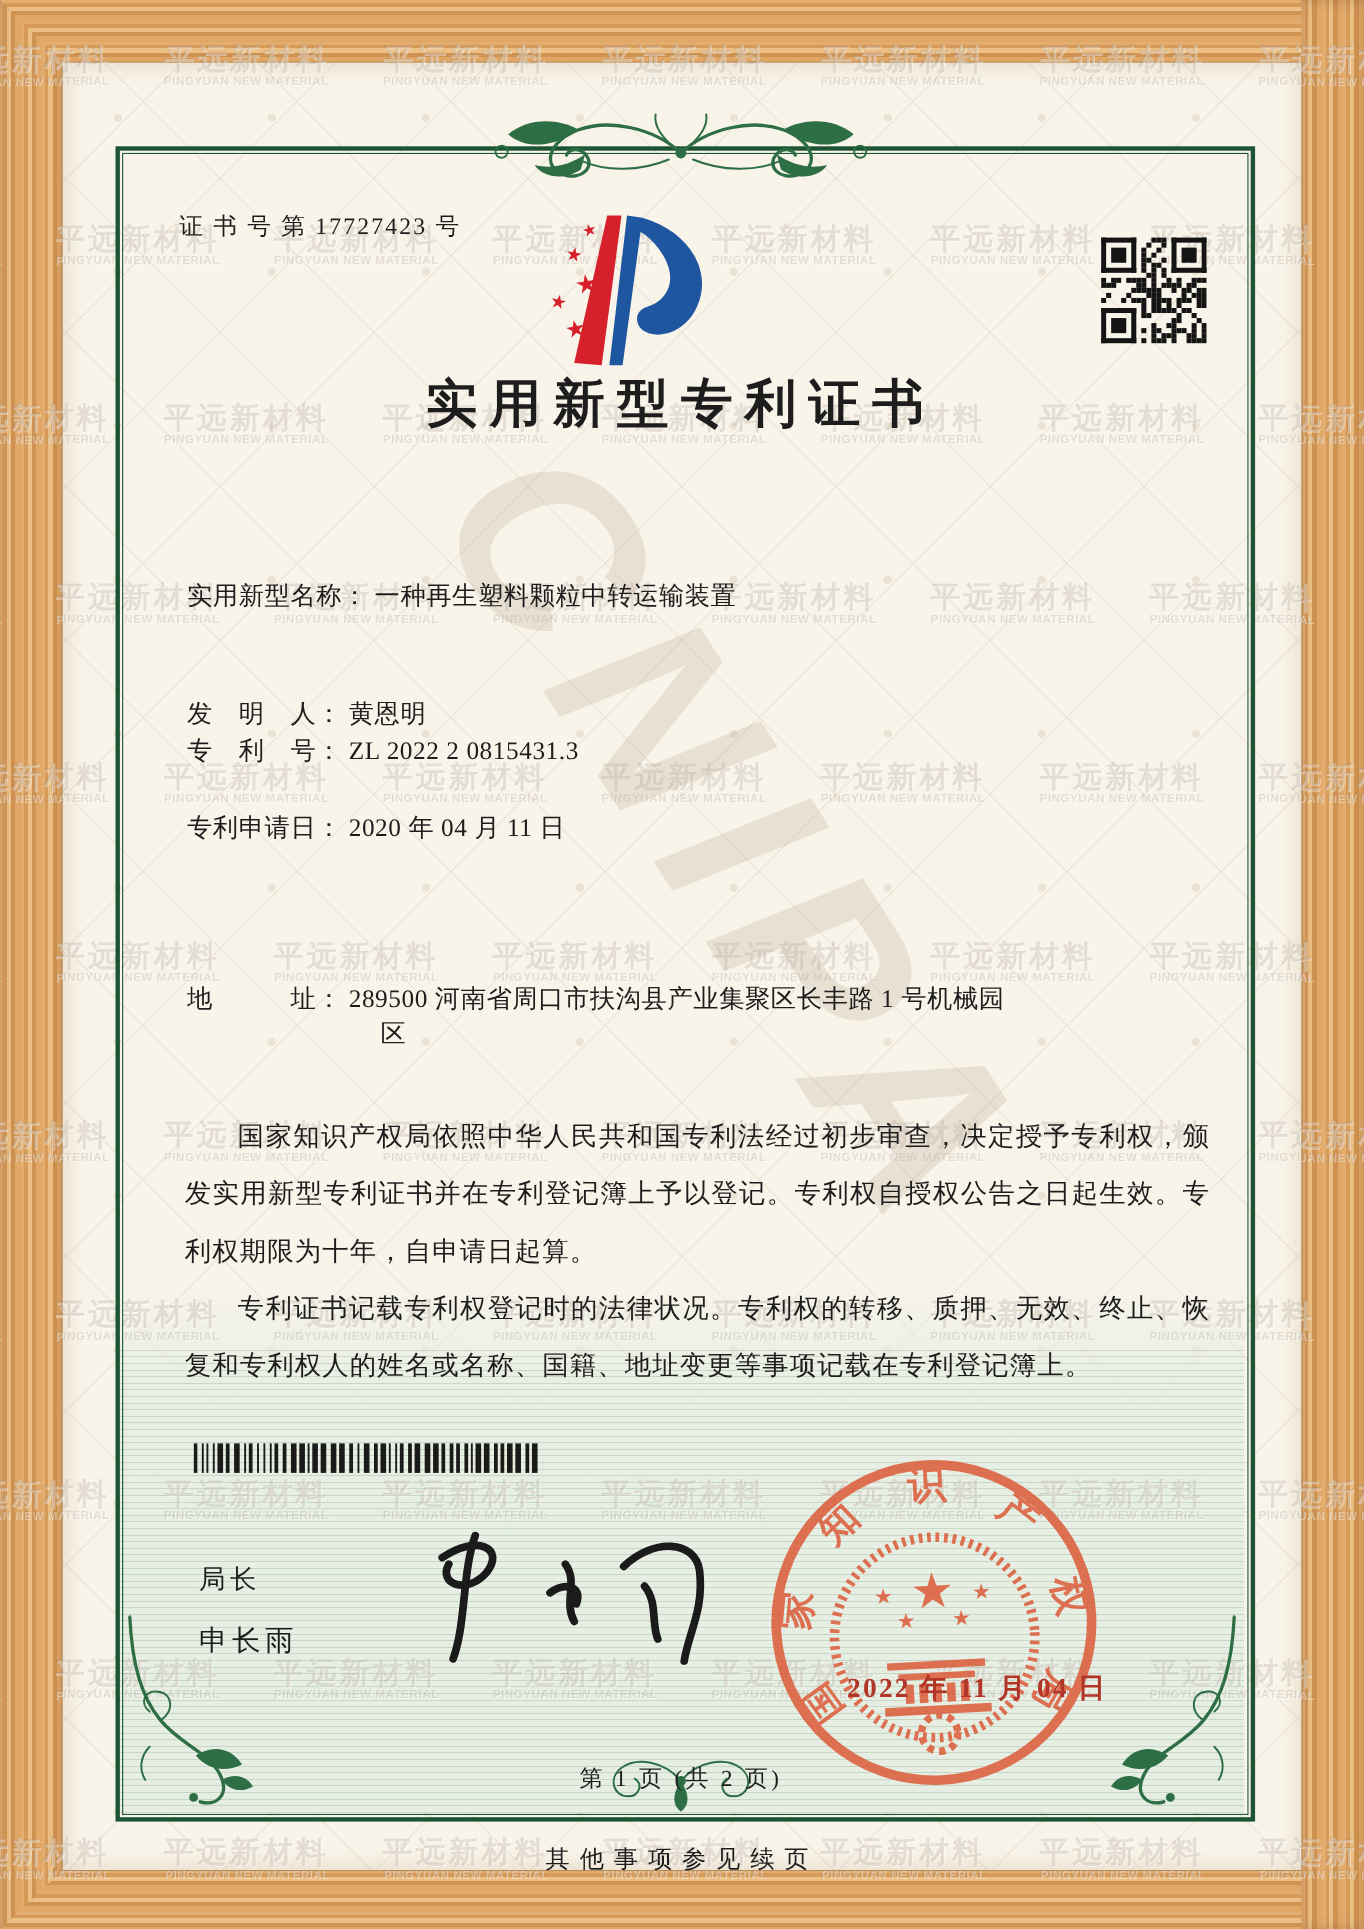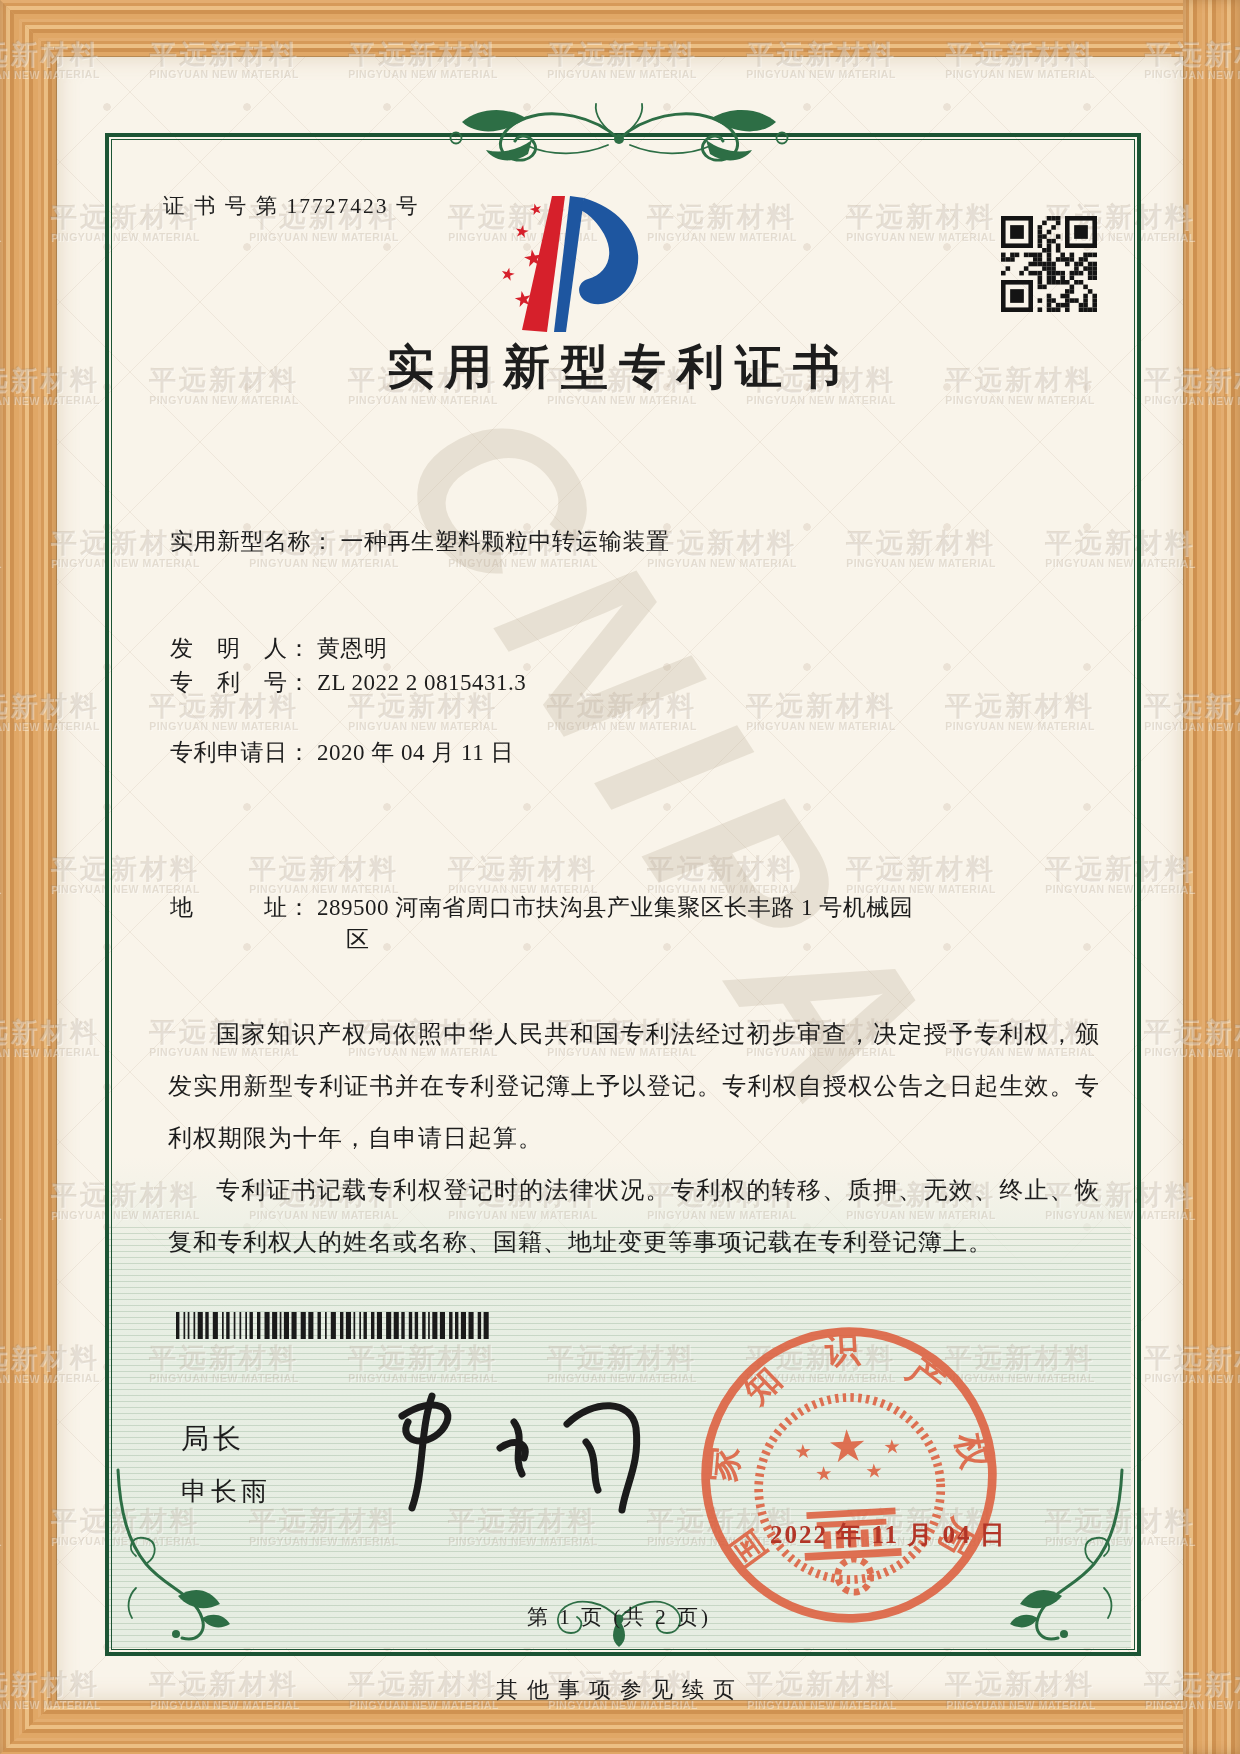--- a/index.html
+++ b/index.html
@@ -57,21 +57,21 @@
   .title{position:absolute;left:105px;top:336px;width:1028px;text-align:center;
      font-size:47px;font-weight:700;letter-spacing:11px;}
   .frow{position:absolute;left:170px;font-size:23px;letter-spacing:.5px;white-space:nowrap;text-align:center;}
   .frow .val{margin-left:6px;}
   .addr2{position:absolute;left:170px;font-size:23px;letter-spacing:.5px;}
   .grant2{position:absolute;left:668px;font-size:23px;letter-spacing:.5px;white-space:nowrap;}
   .paras{position:absolute;left:168px;top:1008px;width:932px;font-size:24px;letter-spacing:1px;
      line-height:52px;text-align:justify;}
   .paras p{margin:0;text-indent:2em;}
   .barcode{position:absolute;left:176px;top:1312px;width:318px;height:27px;}
-  .issuer-role{position:absolute;left:181px;top:1420px;font-size:28px;letter-spacing:4px;}
+  .issuer-role{position:absolute;left:181px;top:1420px;font-size:24px;letter-spacing:4px;}
   .issuer-name{position:absolute;left:181px;top:1474px;font-size:26px;letter-spacing:4px;}
   .sig{position:absolute;left:362px;top:1378px;width:295px;height:145px;}
   .seal{position:absolute;left:694px;top:1320px;width:310px;height:310px;transform:rotate(-3deg);opacity:.92;}
   .seal-date{position:absolute;left:770px;top:1518px;font-size:25px;letter-spacing:2px;color:#b23527;font-weight:700;z-index:6;}
   .page-foot{position:absolute;left:105px;top:1603px;width:1028px;text-align:center;font-size:21px;letter-spacing:3px;}
   .bottom-note{position:absolute;left:0;top:1675px;width:1240px;text-align:center;font-size:22px;letter-spacing:9px;}
 </style>
 </head>
 <body>
 

